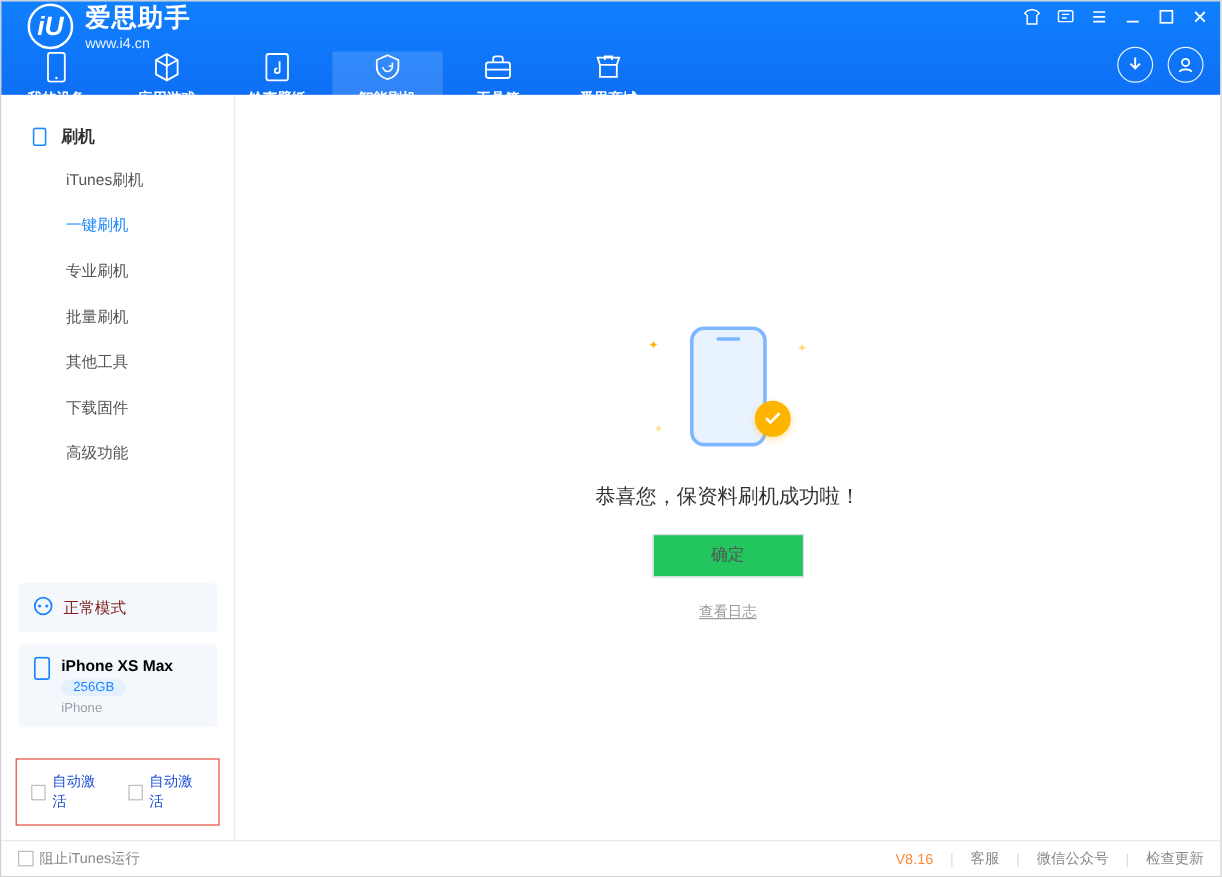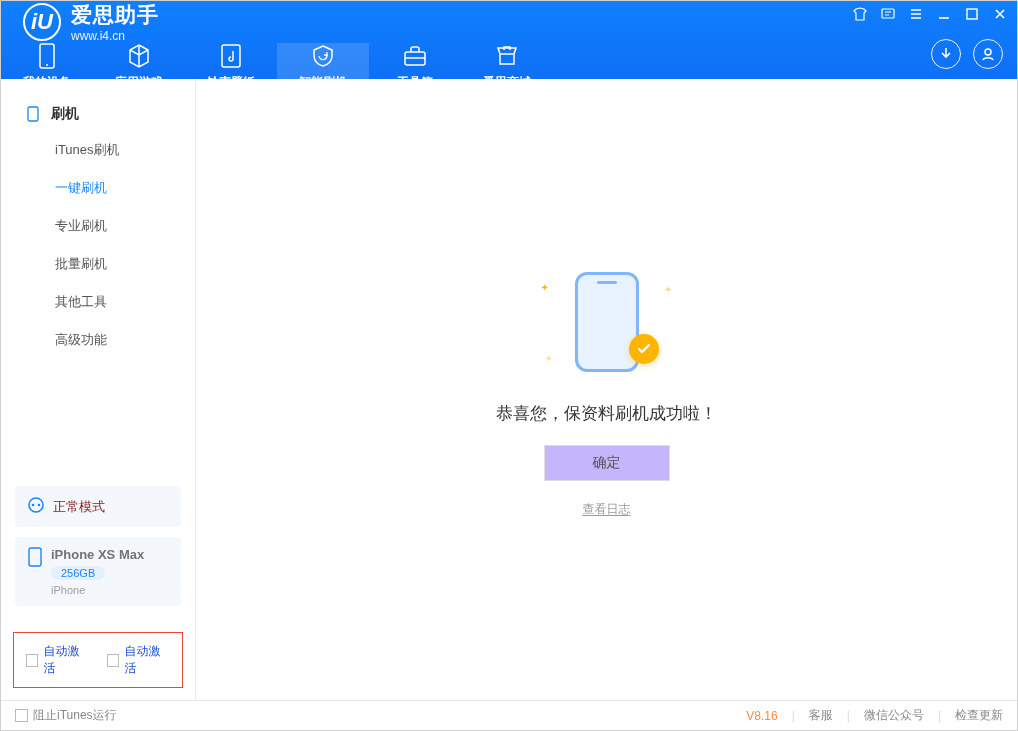--- a/index.html
+++ b/index.html
@@ -28,40 +28,40 @@
 .nav-group-title { display: flex; align-items: center; gap: 10px; padding: 8px 24px; font-size: 14px; font-weight: 600; color: #333; }
 .nav-item { padding: 10px 24px 10px 54px; font-size: 13px; color: #555; cursor: pointer; }
 .nav-item.active { color: #1987ff; }
 .nav-icon { width: 16px; height: 16px; display:inline-flex; align-items:center; justify-content:center; }
 
 .device-panel { margin-top:auto; padding: 10px 14px 0 14px; }
 .mode-card, .device-card { background: #f4f8fc; border-radius: 4px; padding: 10px 12px; margin-bottom: 10px; font-size: 13px; display:flex; align-items:flex-start; gap:8px; }
 .mode-card { align-items:center; }
 .device-card { flex-direction: row; }
 .device-info { display:flex; flex-direction:column; gap:4px; }
-.device-name { color: #737373; font-weight: 600; }
+.device-name { color: #000000; font-weight: 600; }
 .capacity-pill { display:inline-block; background:#e5f0ff; color:#1987ff; border-radius:10px; padding:1px 10px; font-size:11px; width:fit-content; }
 .device-type { color:#9aa0a6; font-size:11px; }
 
 .checkbox-row { border:1.5px solid #e74a3b; padding: 10px 12px; margin: 16px 12px 12px 12px; display:flex; gap:18px; font-size:12px; color:#1d4ed8; }
 .cb { display:flex; align-items:center; gap:5px; }
 .cb-box { width:13px; height:13px; border:1px solid #bbb; background:#fff; }
 
 
 .main { flex:1; display:flex; align-items:center; justify-content:center; flex-direction:column; gap:20px; }
 .phone-illustration { position:relative; width:120px; height:120px; display:flex; align-items:center; justify-content:center; }
 .phone-body { width:64px; height:100px; border:3px solid #7fb6ff; border-radius:12px; background:#e9f3ff; position:relative; }
 .phone-notch { position:absolute; top:6px; left:50%; transform:translateX(-50%); width:20px; height:3px; background:#7fb6ff; border-radius:2px; }
 .check-badge { position:absolute; right:8px; bottom:18px; width:30px; height:30px; background:#ffb400; border-radius:50%; display:flex; align-items:center; justify-content:center; color:white; font-weight:bold; box-shadow:0 2px 6px rgba(255,180,0,.4); }
 .sparkle { position:absolute; color:#ffb400; font-size:10px; }
 .s1 { left:-6px; top:20px; }
 .s2 { right:-6px; top:22px; opacity:.5; }
 .s3 { left:-2px; bottom:18px; opacity:.4; }
 .success-msg { font-size:17px; color:#333; }
-.ok-btn { border:1px solid #ddd; background:#c4b5fd; padding:8px 48px; font-size:14px; color:#555; cursor:pointer; }
+.ok-btn { border:1px solid #ddd; background:#22c55e; padding:8px 48px; font-size:14px; color:#555; cursor:pointer; }
 .log-link { font-size:12px; color:#999; cursor:pointer; text-decoration:underline; text-underline-offset:2px; }
 
 
 .statusbar { height:30px; border-top:1px solid #eaeaea; display:flex; align-items:center; padding:0 14px; font-size:12px; color:#888; }
 .statusbar .right { margin-left:auto; display:flex; align-items:center; gap:14px; }
 .divider { color:#ddd; }
 .version { color:#ff8a3c; }
 .status-link { cursor:pointer; }
 </style>
 </head>
@@ -190,20 +190,21 @@
           </svg>
         </span>
       <span>刷机</span>
     </div>
     <div class="nav-item">iTunes刷机</div>
     <div class="nav-item active">一键刷机</div>
     <div class="nav-item">专业刷机</div>
     <div class="nav-item">批量刷机</div>
 
     <div class="nav-item">其他工具</div>
+    <div class="nav-item">下载固件</div>
     <div class="nav-item">高级功能</div>
 
     <div class="device-panel">
       <div class="mode-card">
         <span><svg width="18" height="18" viewBox="0 0 18 18">
               <circle cx="9" cy="9" r="7" fill="none" stroke="#1987ff" stroke-width="1.5"></circle>
               <circle cx="6" cy="9" r="1.3" fill="#1987ff"></circle>
               <circle cx="12" cy="9" r="1.3" fill="#1987ff"></circle>
             </svg></span>
         <span style="color:#7f1d1d;">正常模式</span>

